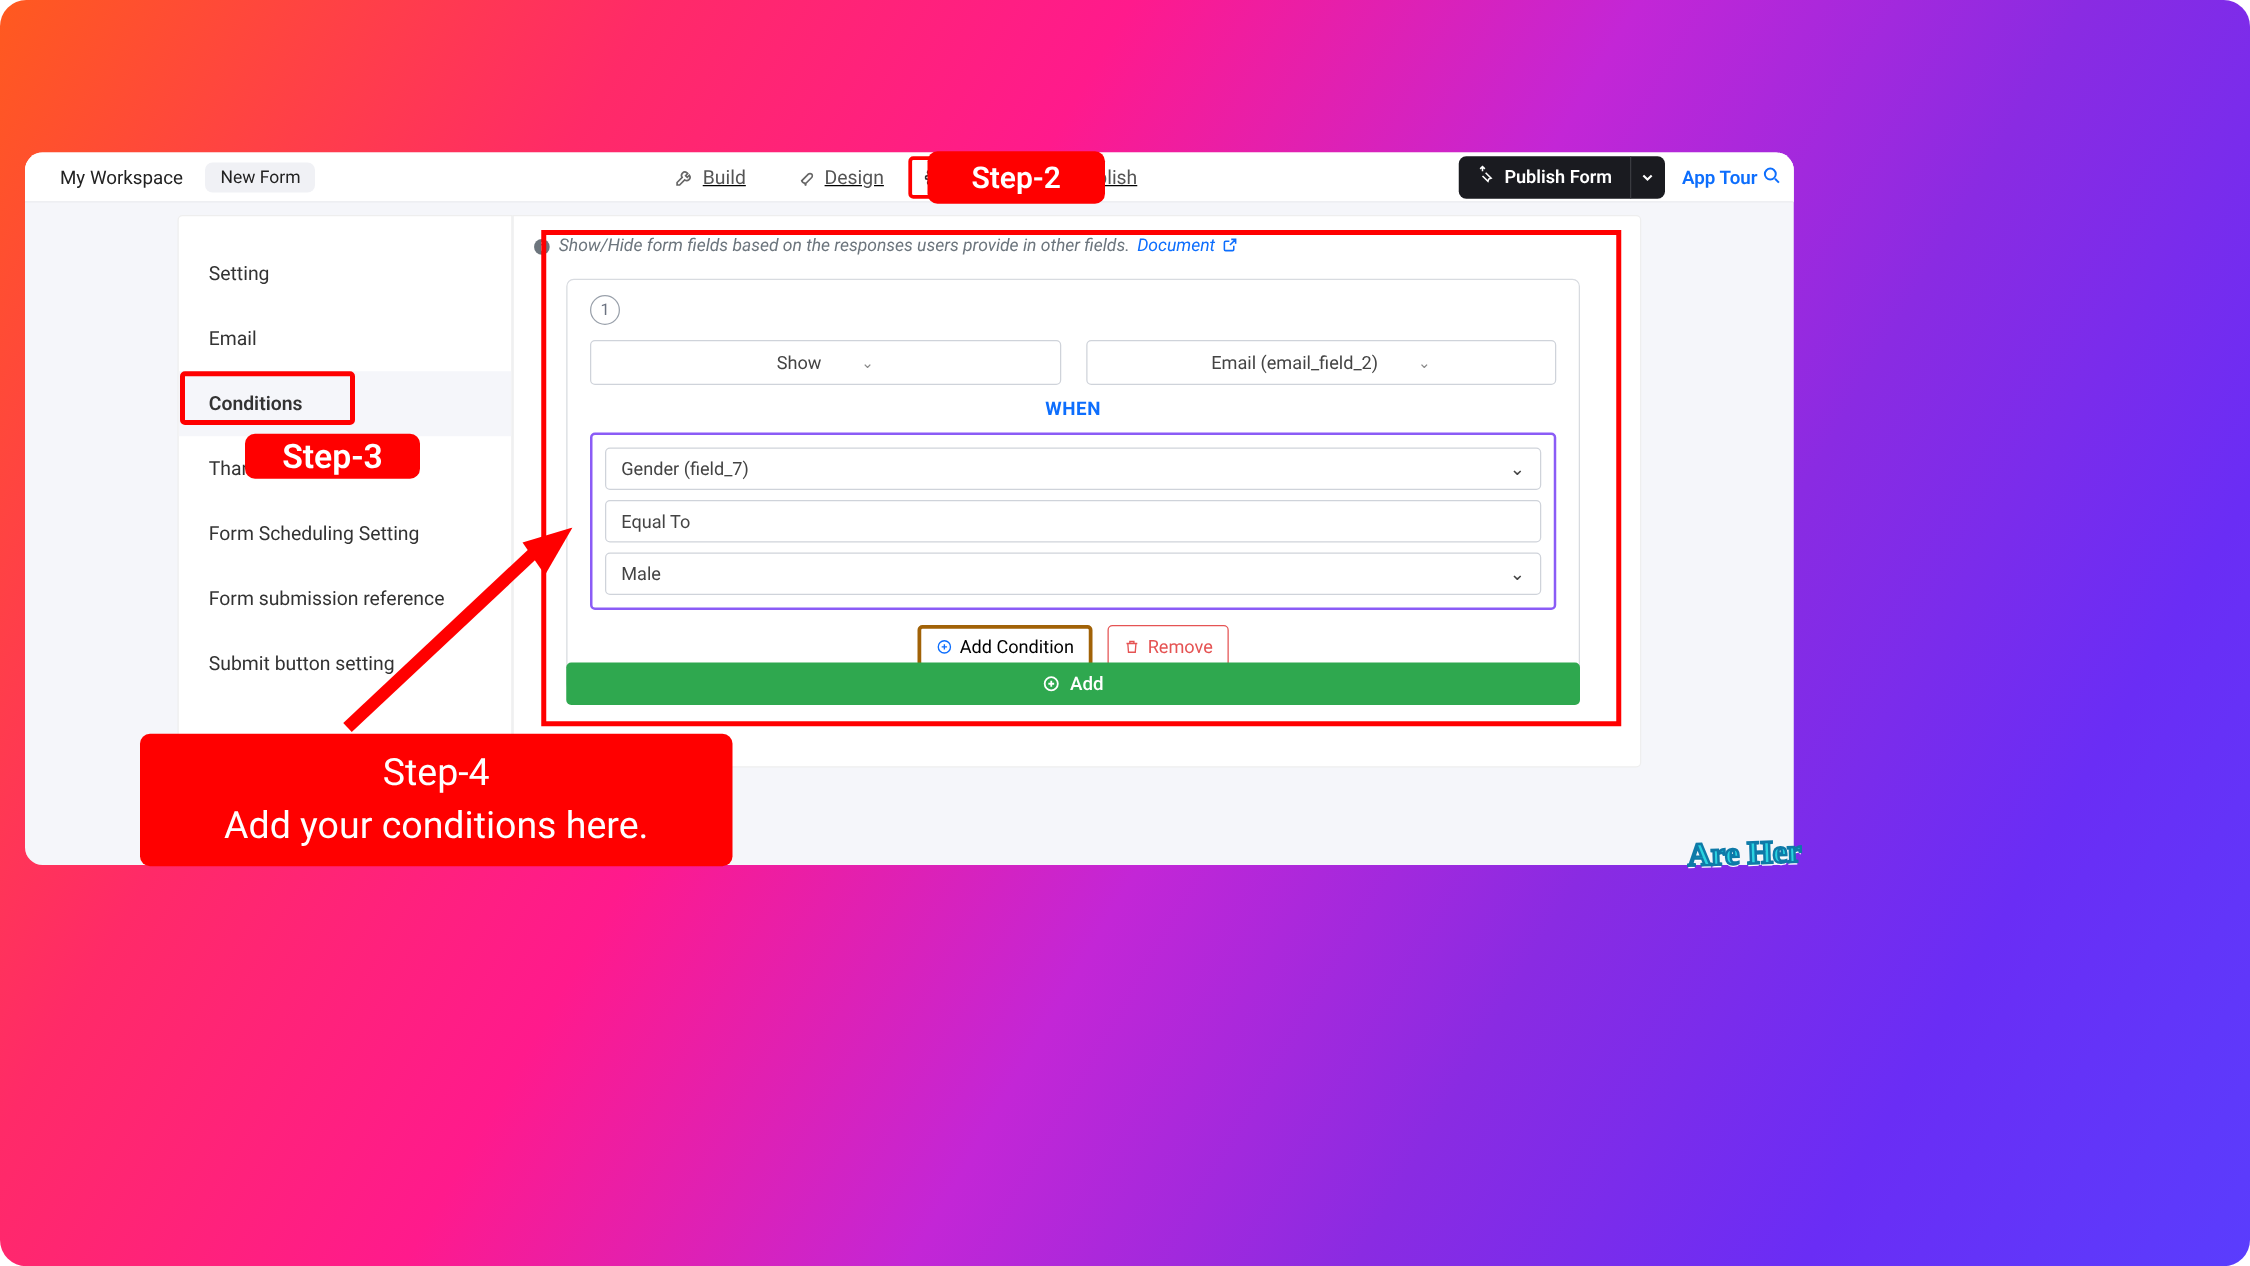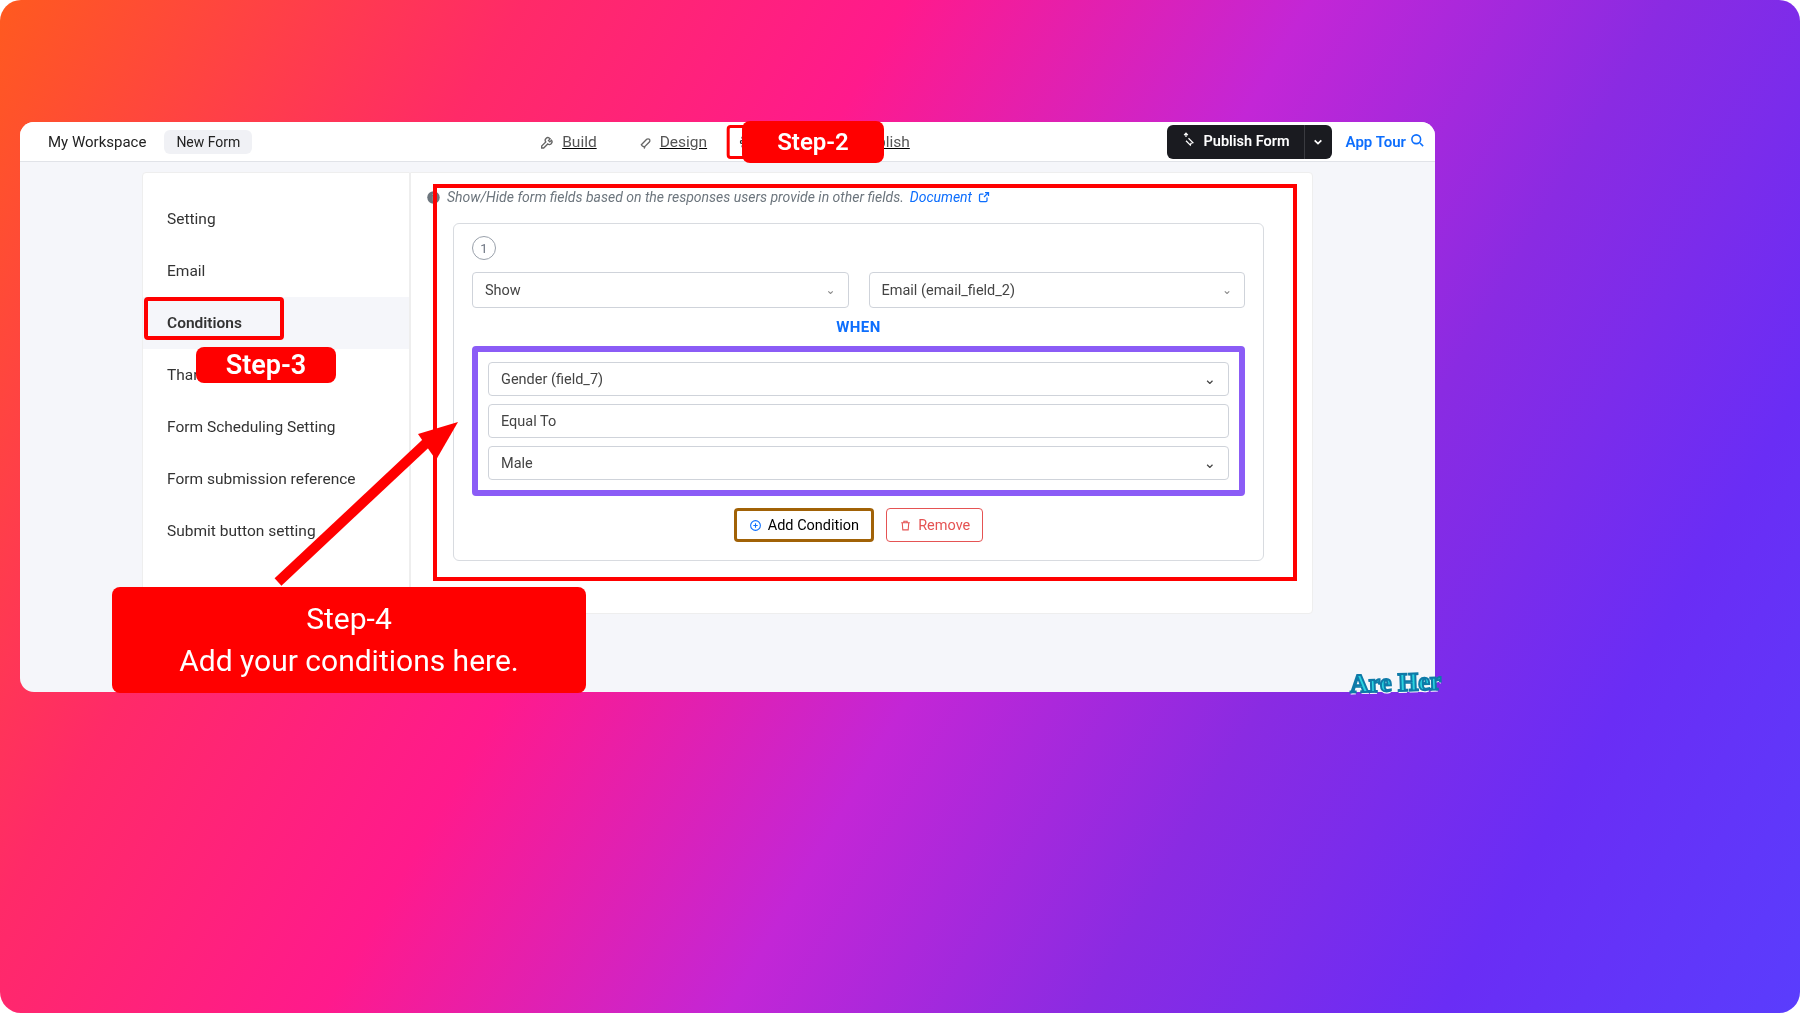--- a/index.html
+++ b/index.html
@@ -88,24 +88,24 @@
 
   
   .info-row { position:absolute; left:15px; top:16px; right:28px; color:#6c757d; font-size:14px; font-style:italic; display:flex; align-items:center; gap:6px;}
   .info-row .doclink { color:#0d6efd; cursor:pointer;}
   .card {
     position:absolute; left:42px; top:50px; right:48px;
     border:1px solid #d8dbe0; border-radius:6px; background:#fff; padding:12px 18px 18px;
   }
   .stepnum { width:24px; height:24px; border:1px solid #9aa1ab; border-radius:50%; display:flex; align-items:center; justify-content:center; font-size:13px; color:#6b7280; margin-bottom:12px;}
   .row { display:flex; gap:20px; margin-bottom:10px;}
-  .sel { flex:1; height:36px; border:1px solid #cfd3da; border-radius:4px; display:flex; align-items:center; justify-content:space-between; padding:0 12px; font-size:14.5px; color:#444; background:#fff;gap:32px;}
+  .sel { flex:1; height:36px; border:1px solid #cfd3da; border-radius:4px; display:flex; align-items:center; justify-content:center; padding:0 28px; font-size:14.5px; color:#444; background:#fff;gap:32px;}
   .sel .chev { font-size:12px; color:#888;}
   .when { text-align:center; color:#0d6efd; font-weight:700; font-size:15px; letter-spacing:.5px; margin:4px 0 10px;}
-  .inner-box { border:6px solid #8b5cf6; border-radius:4px; padding:10px; background:#fff;}
+  .inner-box { border:2px solid #8b5cf6; border-radius:4px; padding:10px; background:#fff;}
   .full { width:100%; height:34px; border:1px solid #cfd3da; border-radius:4px; display:flex; align-items:center; justify-content:space-between; padding:0 12px; font-size:14.5px; color:#444; margin-bottom:8px;}
   .btnrow { display:flex; justify-content:center; gap:12px; margin-top:12px;}
   .smbtn { height:34px; border-radius:4px; font-size:14.5px; display:flex; align-items:center; gap:6px; padding:0 12px; cursor:pointer; background:#fff;}
   .addcond { border:3px solid #a16207; color:#000000;}
   .remove { border:1px solid #e55353; color:#e55353;}
   .bigadd {
     position:absolute; left:42px; right:48px; top:357px; height:34px;
     background:#2fa84f; color:#fff; border-radius:4px; display:flex; align-items:center; justify-content:center; gap:8px; font-size:15px; font-weight:500; cursor:pointer;
   }
 
@@ -247,20 +247,27 @@
             </div>
             <div class="smbtn remove">
               <svg width="13" height="13" viewBox="0 0 24 24" fill="none" stroke="#e55353" stroke-width="2">
                   <path d="M4 7h16M9 7V4h6v3M6 7l1 13h10l1-13"></path>
                 </svg>
               <span>Remove</span>
             </div>
           </div>
         </div>
 
+        <div class="bigadd">
+          <svg width="14" height="14" viewBox="0 0 24 24" fill="none" stroke="#fff" stroke-width="2.5">
+              <circle cx="12" cy="12" r="9"></circle>
+              <path d="M12 8v8M8 12h8"></path>
+            </svg>
+          <span>Add</span>
+        </div>
       </div>
     </div>
 
     <div class="cond-highlight"></div>
     <div class="main-highlight"></div>
 
     <div class="redbox step3">
       <span>Step-3</span>
     </div>
 

